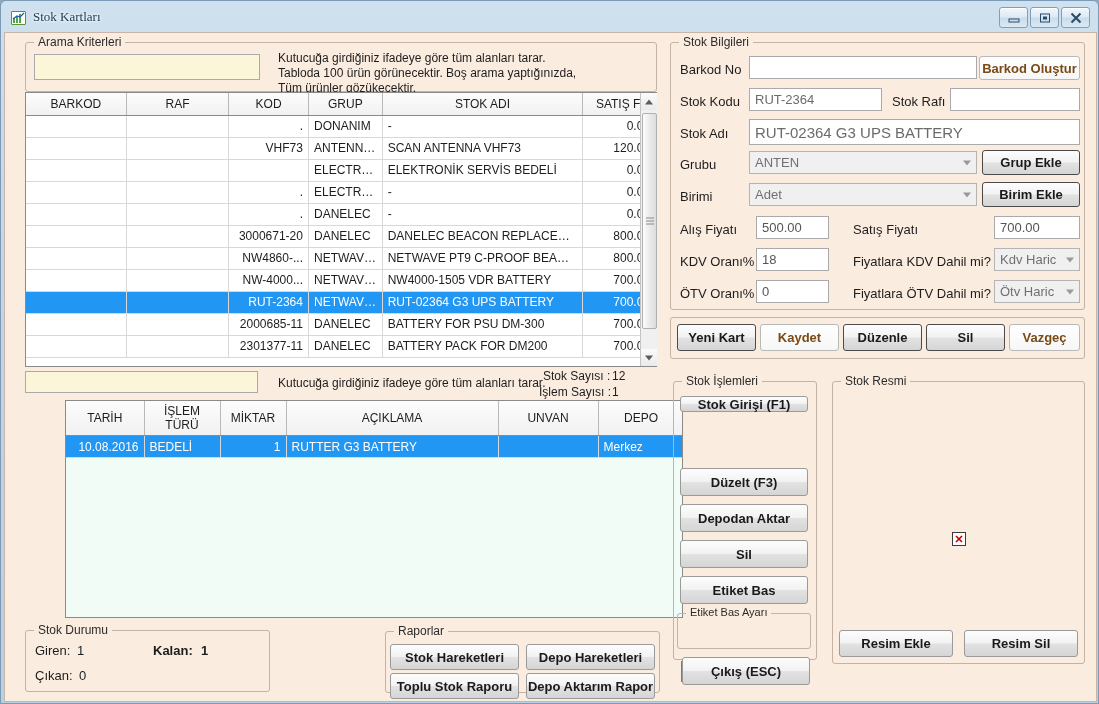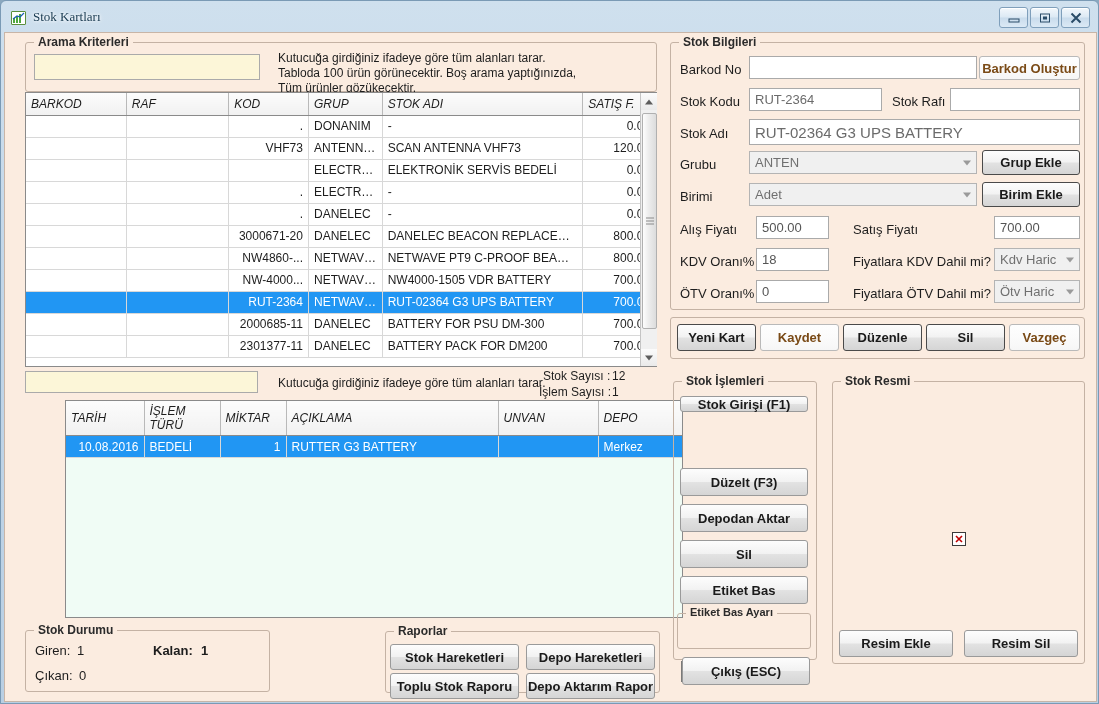--- a/index.html
+++ b/index.html
@@ -55,21 +55,20 @@
     width: 1093px; height: 670px;
     background: #fbece0;
     border: 1px solid #c8b5a7;
   }
 
   
   .group {
     position: absolute;
     border: 1px solid #c4b2a4;
     border-radius: 3px;
-    font-weight: bold;
   }
   .group > .legend {
     position: absolute; top: -8px; left: 8px;
     background: #fbece0;
     padding: 0 4px;
     font-size: 12px; color: #2b2b2b;
     white-space: nowrap;
   }
 
   
@@ -143,24 +142,23 @@
   }
   .grid.mint { background: #f0fcf5; }
   table.dg { border-collapse: collapse; width: 100%; table-layout: fixed; }
   table.dg th {
     background: linear-gradient(180deg,#fcfcfc 0%, #f1f1f1 100%);
     border-right: 1px solid #b9b9b9;
     border-bottom: 1px solid #8a8a8a;
     font-weight: normal;
     font-size: 12px;
     color: #1d1d1d;
-    text-align: left;
+    text-align: center;
     padding: 3px 5px;
     height: 22px;
-    font-style: italic;
   }
   table.dg td {
     border-right: 1px solid #d8d8d8;
     border-bottom: 1px solid #d8d8d8;
     font-size: 12px;
     color: #1d1d1d;
     padding: 2px 5px;
     height: 22px;
     overflow: hidden;
     white-space: nowrap;

